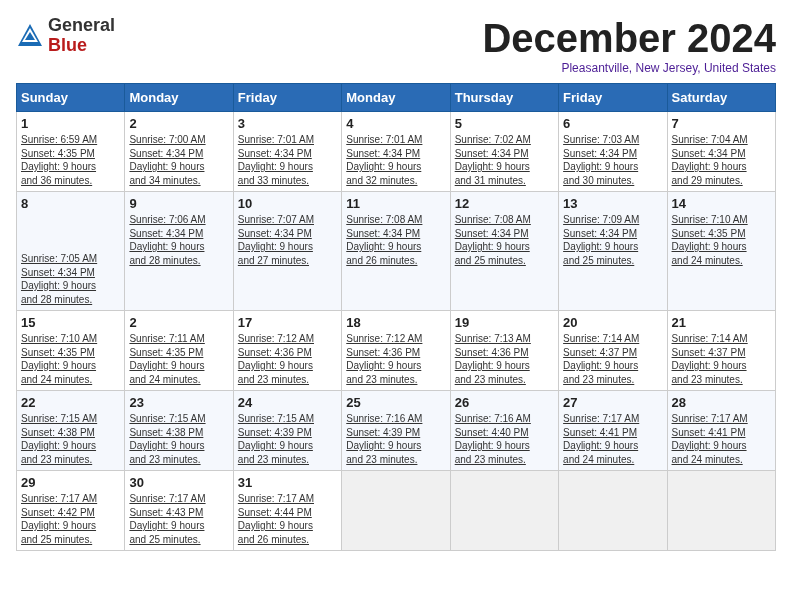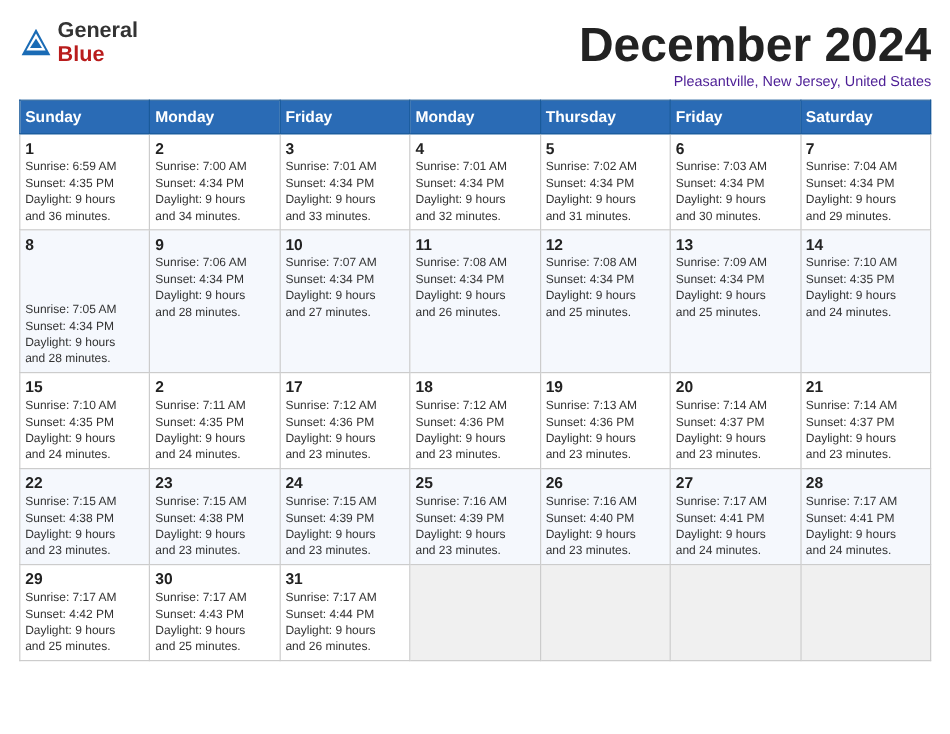--- a/index.html
+++ b/index.html
@@ -73,20 +73,21 @@
       font-size: 13px;
       font-weight: bold;
       color: #222;
       display: block;
       margin-bottom: 2px;
     }
     .day-info {
       font-size: 10px;
       color: #333;
       line-height: 1.35;
+      text-decoration: underline;
     }
     .empty-cell {
       background: #f0f0f0 !important;
     }
   </style>
 </head>
 <body>
 
 <div class="header-area">
   <div class="logo">

